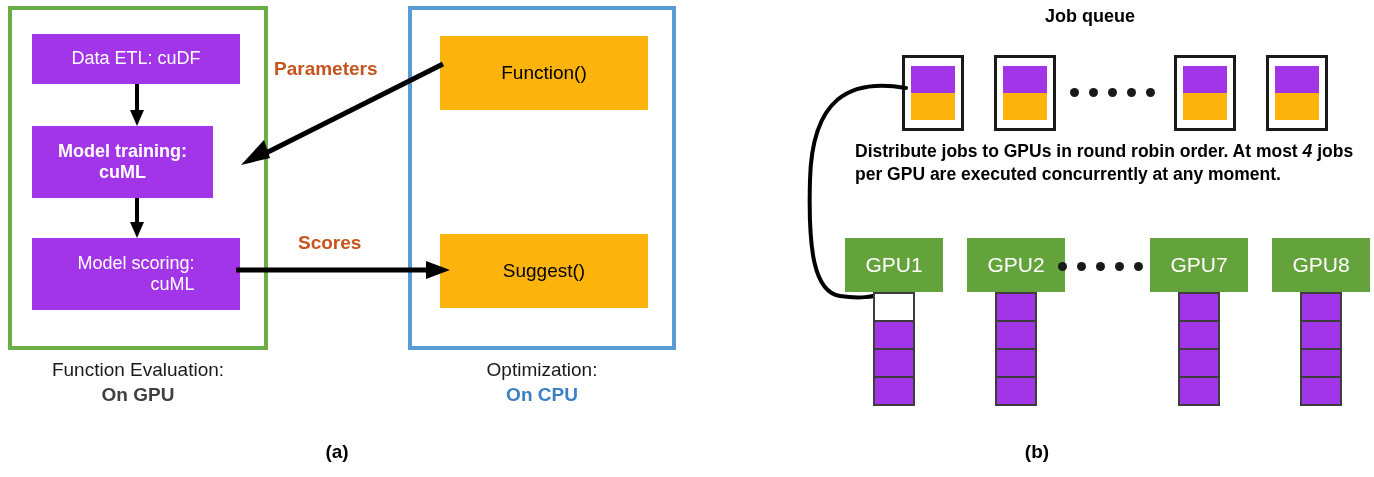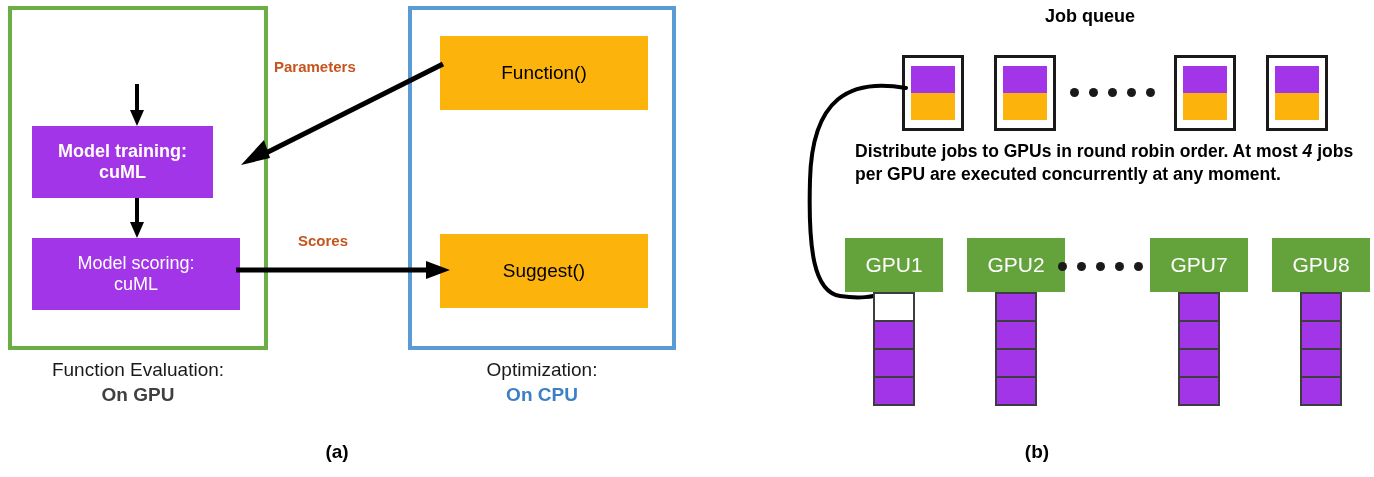--- a/index.html
+++ b/index.html
@@ -53,35 +53,35 @@
     display: flex;
     align-items: center;
     justify-content: center;
     text-align: center;
     font-size: 19px;
     box-sizing: border-box;
   }
 
   #box-etl       { left: 32px;  top: 34px;  width: 208px; height: 50px; }
   #box-train     { left: 32px;  top: 126px; width: 181px; height: 72px; font-weight: bold; }
-  #box-score     { left: 32px;  top: 238px; width: 208px; height: 72px; }
+  #box-score     { left: 32px;  top: 238px; width: 208px; height: 72px; text-align: right; }
 
   #box-suggest   { left: 440px; top: 36px;  width: 208px; height: 74px; }
   #box-observe   { left: 440px; top: 234px; width: 208px; height: 74px; }
 
   
   .v-arrow { left: 128px; width: 18px; }
   #arrow-etl-train { top: 84px;  height: 42px; }
   #arrow-train-score { top: 198px; height: 40px; }
 
   
   .edge-label {
     color: #c5541d;
     font-weight: bold;
-    font-size: 15px;
+    font-size: 19px;
     white-space: nowrap;
   }
   #label-parameters { left: 274px; top: 58px; }
   #label-scores     { left: 298px; top: 232px; }
 
   
   .caption-block {
     text-align: center;
     font-size: 19px;
     line-height: 1.3;
@@ -197,20 +197,23 @@
   #arrow-a-scores-svg { left: 236px; top: 258px; }
 </style>
 </head>
 <body>
 
 <div id="figure">
 
   <div class="abs" id="panel-a-gpu-container"></div>
   <div class="abs" id="panel-a-cpu-container"></div>
 
+  <div class="abs stage-box" id="box-etl">
+    <span>Data ETL: cuDF</span>
+  </div>
 
   <div class="abs stage-box" id="box-train">
     <span style="white-space:pre-line">Model training:
 cuML</span>
   </div>
 
   <div class="abs stage-box" id="box-score">
     <span style="white-space:pre-line">Model scoring:
 cuML</span>
   </div>

